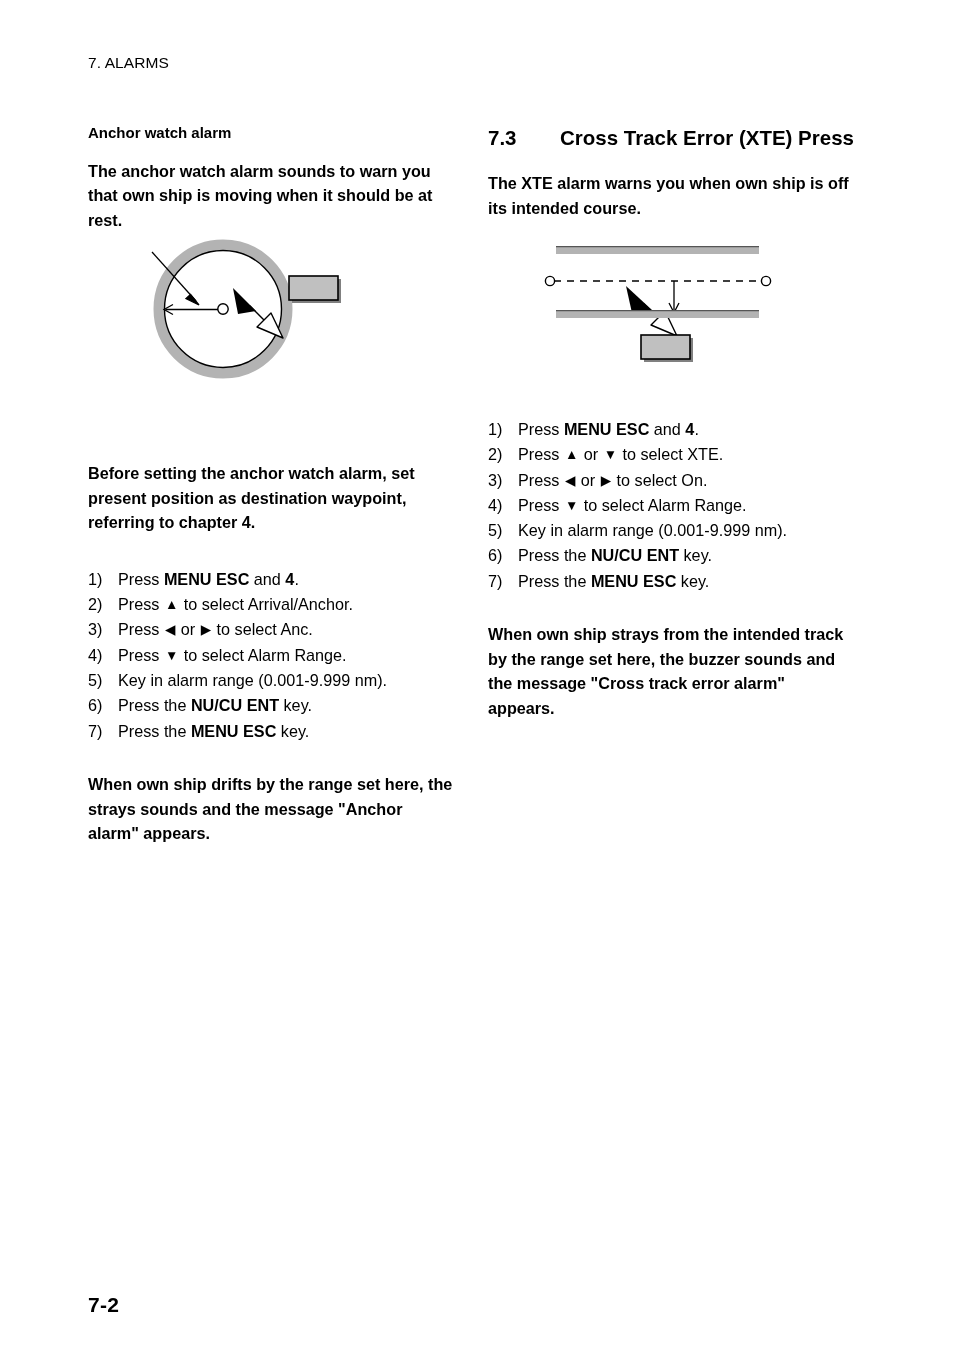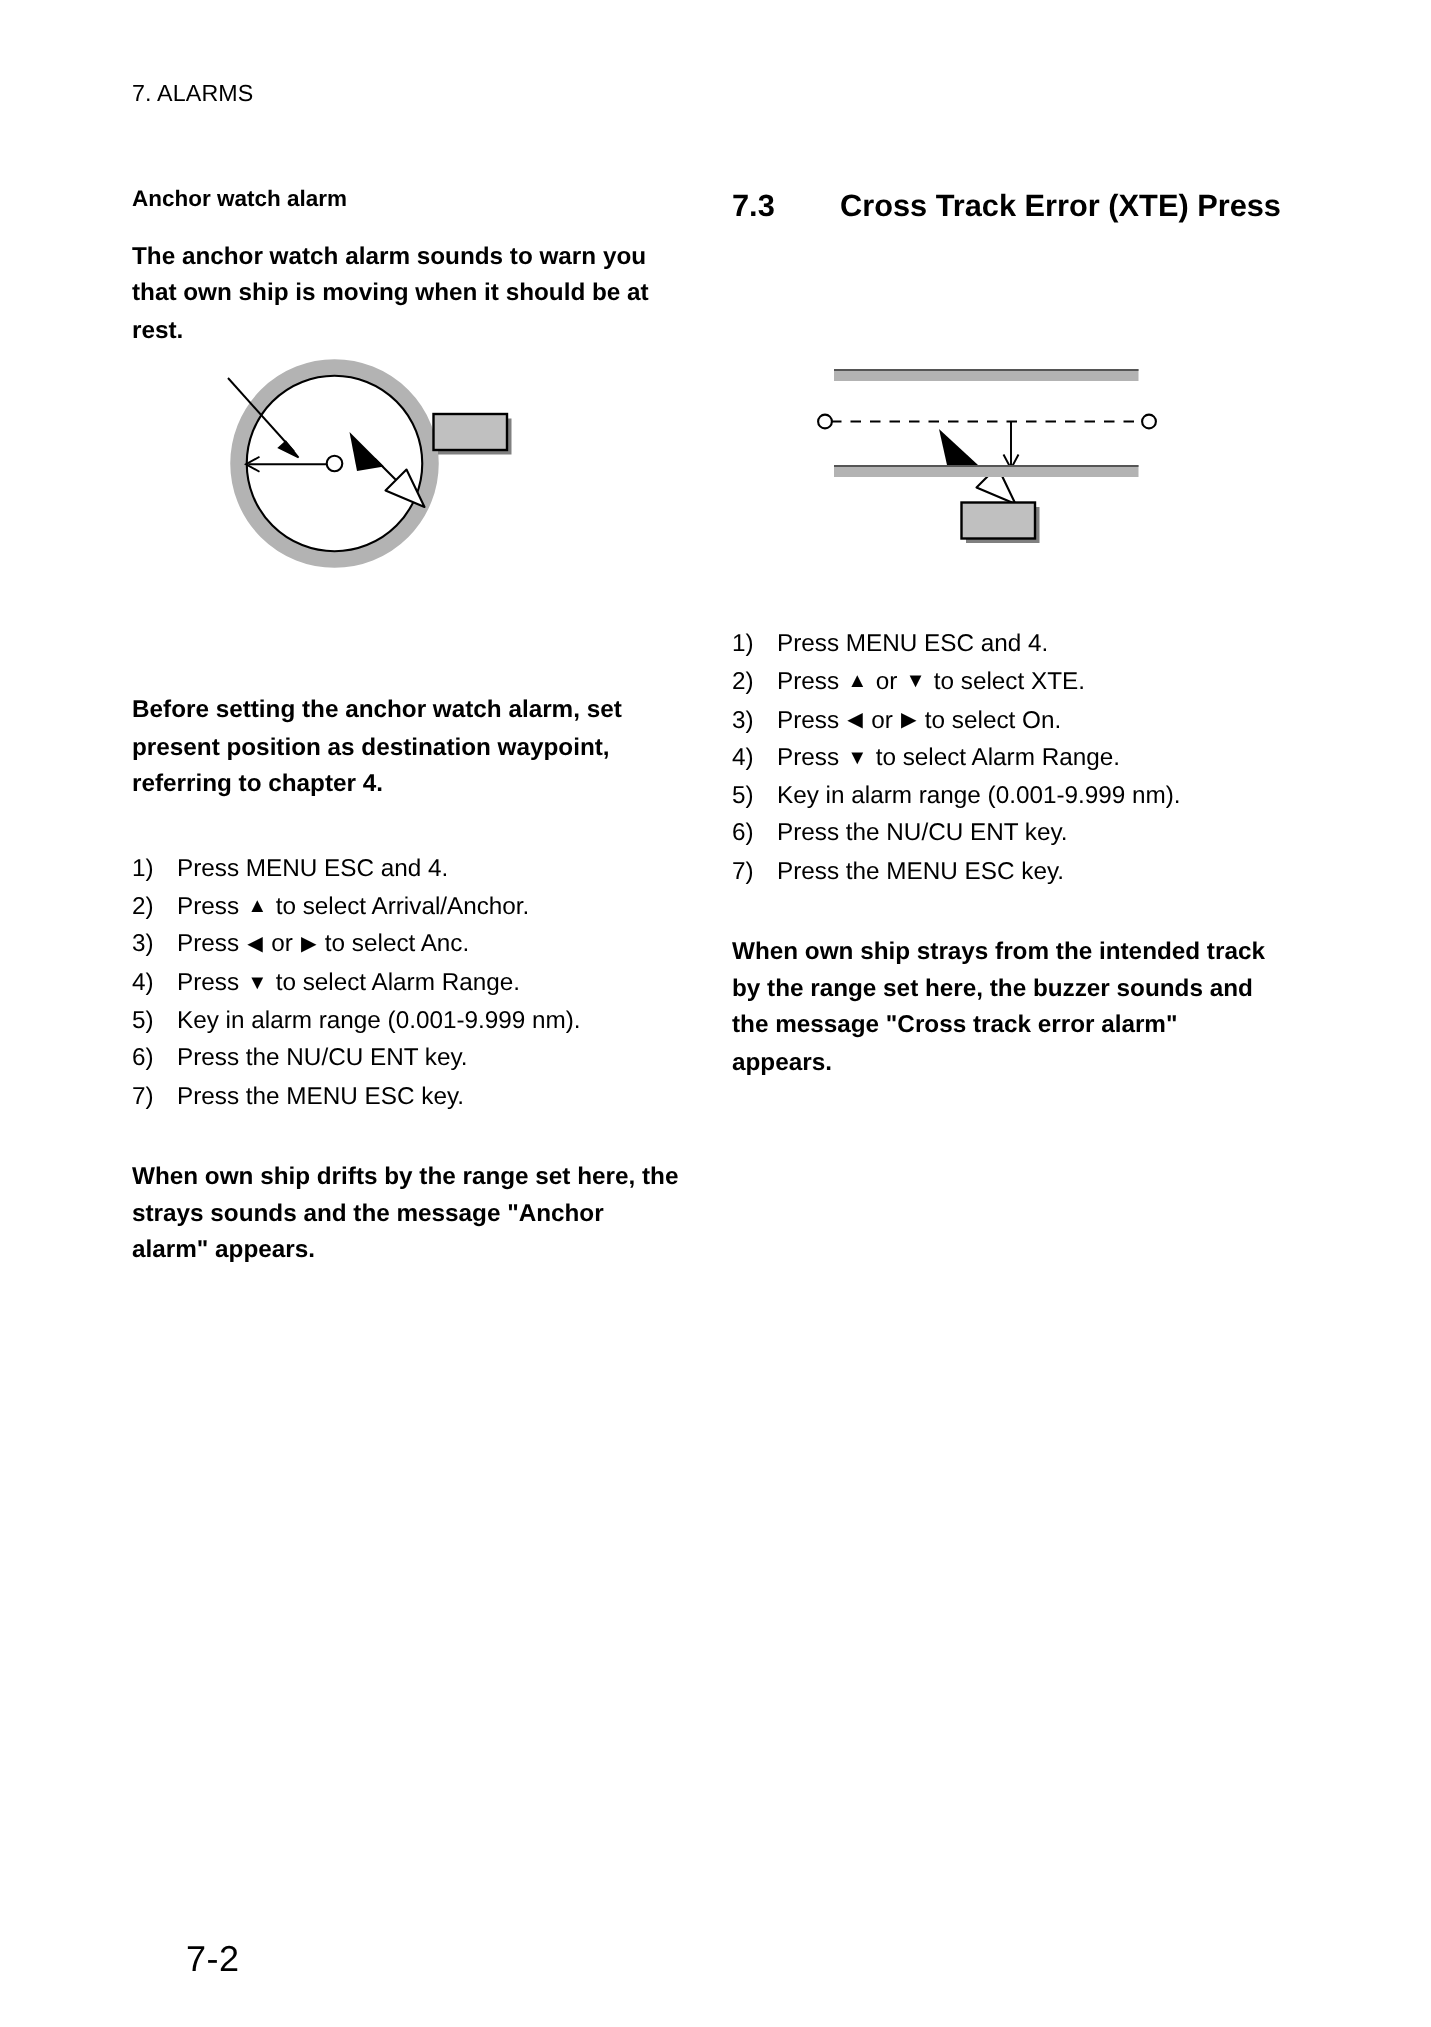--- a/index.html
+++ b/index.html
@@ -91,21 +91,21 @@
     margin-bottom: 1px;
     white-space: nowrap;
   }
   .steps li .num {
     flex: 0 0 30px;
     width: 30px;
   }
   .steps li .txt {
     flex: 1 1 auto;
   }
-  .steps b { font-weight: normal; }
+  .steps b { font-weight: bold; }
   .gap-m { height: 28px; }
 
   
   .akey {
     font-size: 13.5px;
     line-height: 1;
     display: inline-block;
     transform: translateY(-1px);
     padding: 0 1px;
   }
@@ -124,24 +124,23 @@
     top: 218px;
     width: 270px;
     height: 136px;
   }
 
   
   .page-number {
     position: absolute;
     left: 88px;
     top: 1277px;
-    font-size: 24px;
-    font-weight: normal;
+    font-size: 21px;
+    font-weight: bold;
     letter-spacing: 0.3px;
-    margin-left: 36px;
   }
 </style>
 </head>
 <body>
 
 <div class="page">
 
   <div class="running-header">7. ALARMS</div>
 
   <div class="col-left">
@@ -223,20 +222,21 @@
     <p class="body">When own ship drifts by the range set here, the strays sounds and the message "Anchor alarm" appears.</p>
   </div>
 
   <div class="col-right">
 
     <h2 class="sec-head">
       <span class="sec-num">7.3</span>
       <span class="sec-title">Cross Track Error (XTE) Press</span>
     </h2>
 
+    <p class="body">The XTE alarm warns you when own ship is off its intended course.</p>
   </div>
 
   <div class="fig-xte">
     <svg width="270" height="136" viewBox="0 0 270 136" xmlns="http://www.w3.org/2000/svg">
 
       <g>
         <rect x="28" y="12" width="203" height="8" fill="#b3b3b3"></rect>
         <line x1="28" y1="12.6" x2="231" y2="12.6" stroke="#555555" stroke-width="1.3"></line>
       </g>
 

